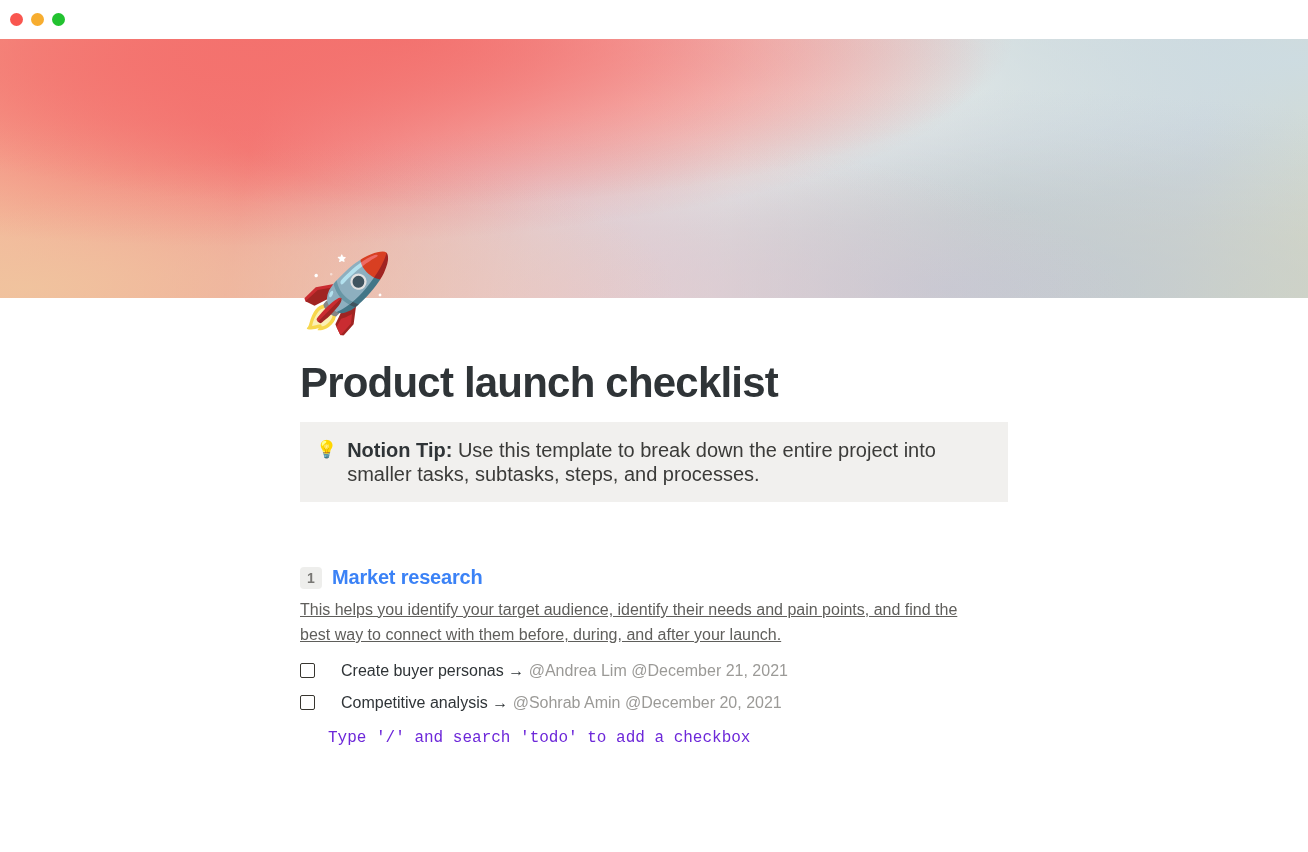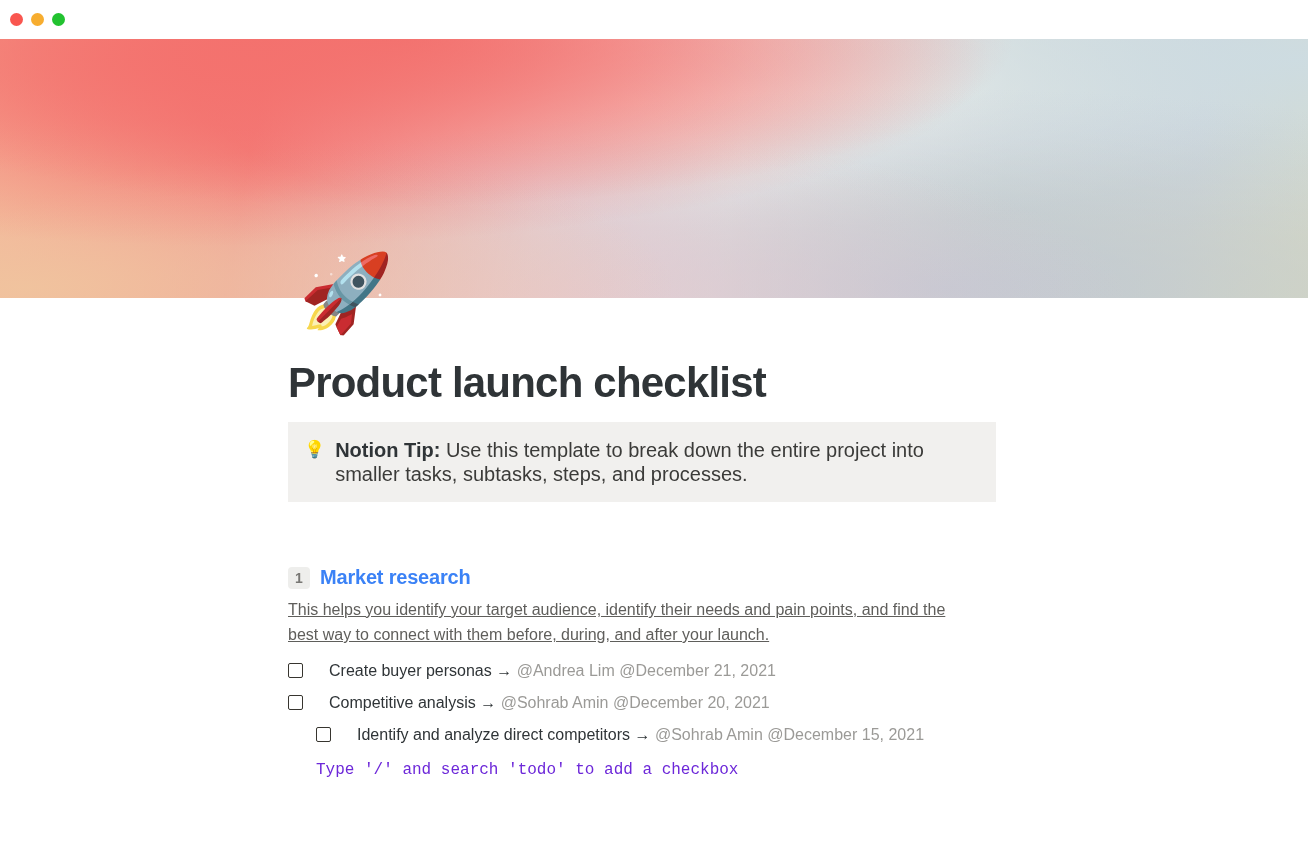--- a/index.html
+++ b/index.html
@@ -83,21 +83,21 @@
     position: absolute;
     left: 299px;
     top: 216px;
     font-size: 76px;
     line-height: 1;
     user-select: none;
   }
 
   .content {
     position: absolute;
-    left: 288px;
+    left: 300px;
     top: 320px;
     width: 708px;
   }
 
   .page-title {
     font-size: 42px;
     font-weight: bold;
     color: #2f3437;
     letter-spacing: -0.8px;
     line-height: 1.12;
@@ -253,28 +253,20 @@
 
         <div class="todo">
           <span class="checkbox"></span>
           <span class="todo-text"><span>Competitive analysis</span>
             <span class="arrow">→</span>
             <span class="mention">@Sohrab Amin</span>
             <span class="mention">@December 20, 2021</span>
           </span>
         </div>
 
-        <div class="todo nested">
-          <span class="checkbox"></span>
-          <span class="todo-text"><span>Identify and analyze direct competitors</span>
-            <span class="arrow">→</span>
-            <span class="mention">@Sohrab Amin</span>
-            <span class="mention">@December 15, 2021</span>
-          </span>
-        </div>
 
 
       </div>
 
       <div class="hint">Type '/' and search 'todo' to add a checkbox</div>
 
     </div>
   </div>
 </div>
 

